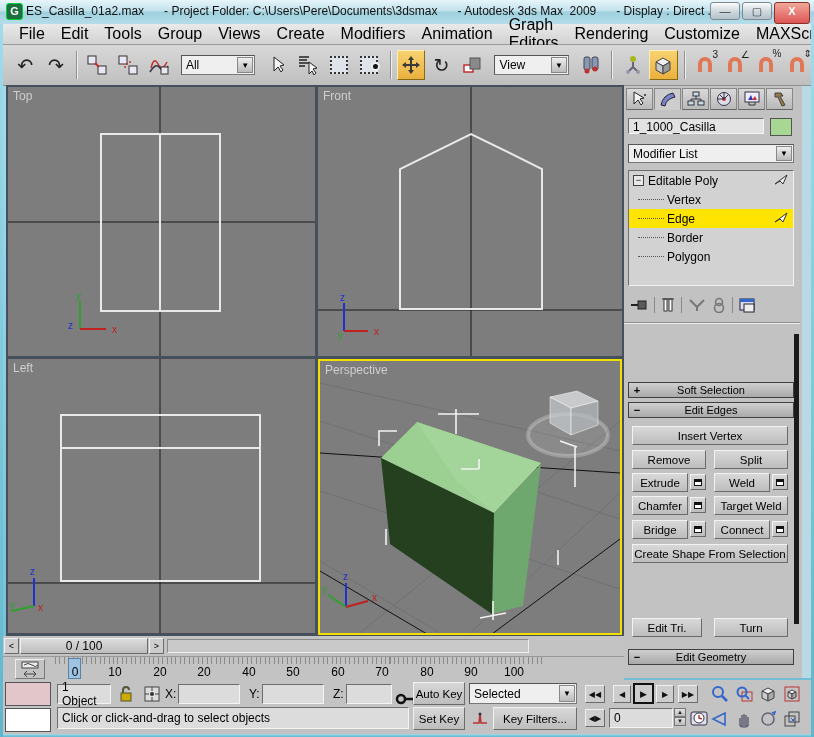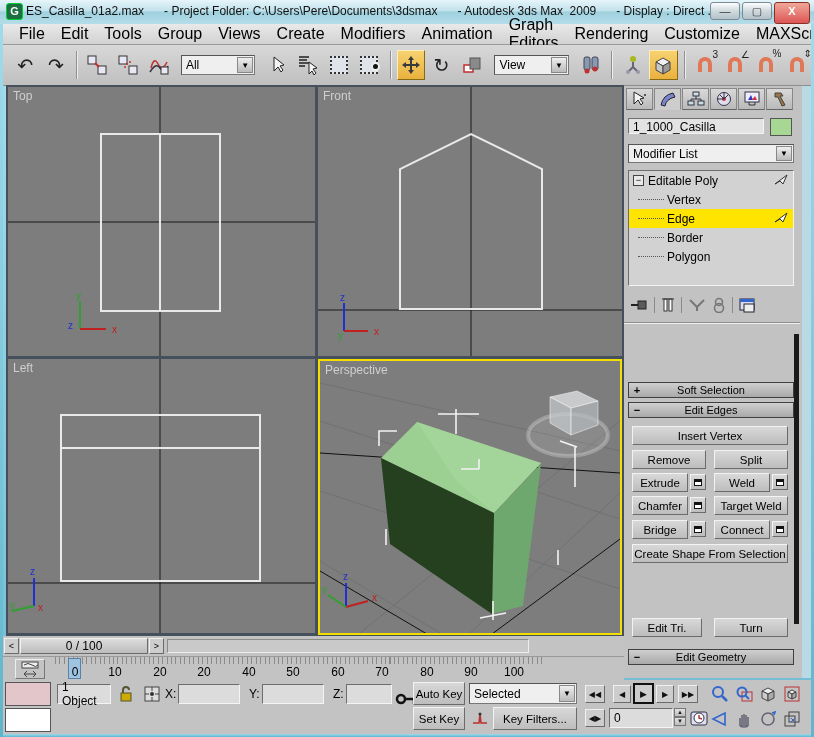--- a/index.html
+++ b/index.html
@@ -567,20 +567,21 @@
     <div class="sunken abs" style="left:343px;top:4px;width:46px;height:20px"></div>
 
     <div class="abs" style="left:392px;top:8px">
       <svg width="26" height="22">
           <circle cx="6" cy="11" r="4" fill="none" stroke="#111" stroke-width="2.5"></circle>
           <line x1="10" y1="11" x2="24" y2="11" stroke="#111" stroke-width="2.5"></line>
           <line x1="19" y1="11" x2="19" y2="16" stroke="#111" stroke-width="2.5"></line>
         </svg>
     </div>
 
+    <div class="sunken abs" style="left:54px;top:27px;width:352px;height:22px">Click or click-and-drag to select objects</div>
 
     <div class="pbtn" style="left:410px;top:2px;width:52px;height:23px">Auto Key</div>
     <div class="pbtn" style="left:410px;top:27px;width:52px;height:23px">Set Key</div>
 
     <div class="dd abs" style="left:466px;top:3px;width:108px;height:21px">
       <span>Selected</span>
         <span class="arrow">▼</span>
     </div>
     <div class="abs navbtn" style="left:466px;top:27px">
       <svg width="18" height="16">

